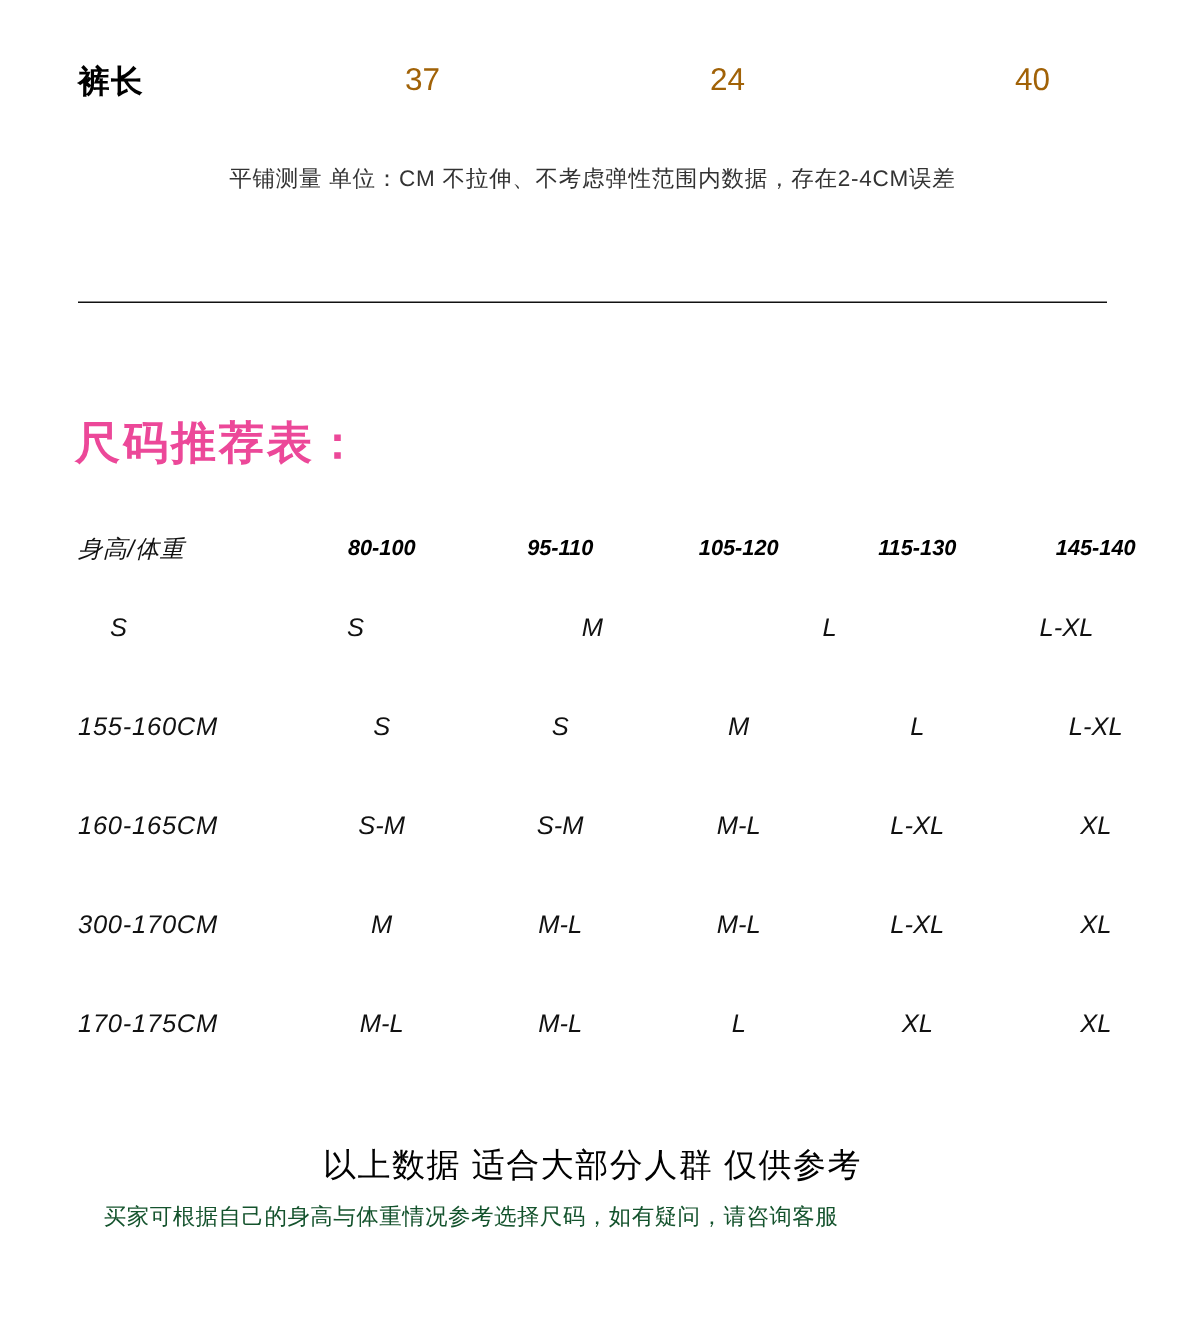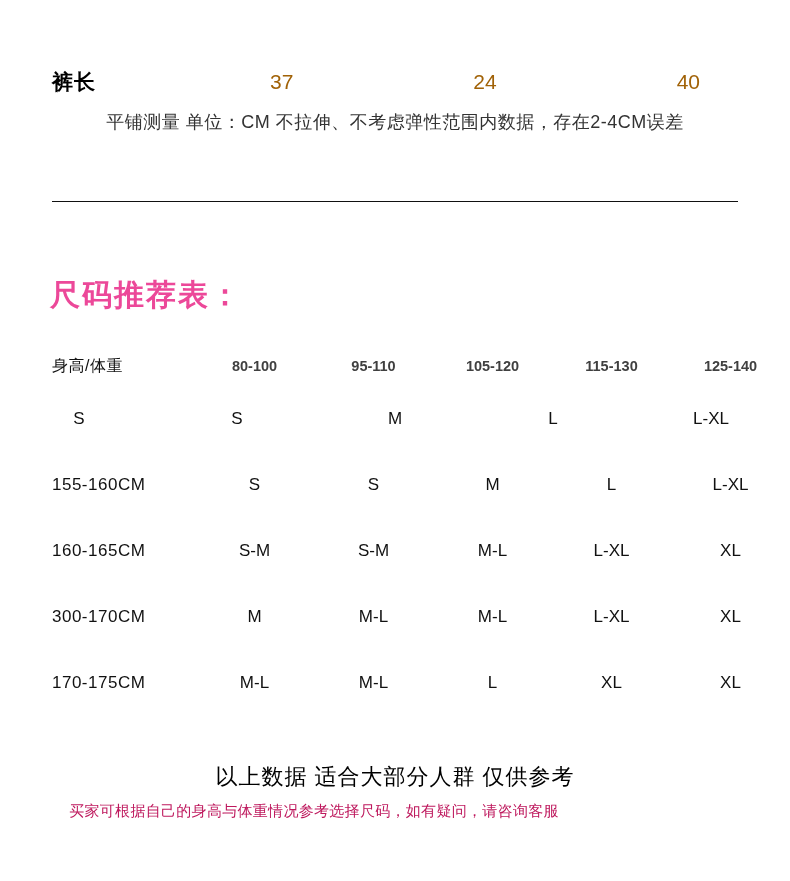--- a/index.html
+++ b/index.html
@@ -18,21 +18,20 @@
 
   
   .top-row {
     position: absolute;
     top: 34px;
     left: 0;
     width: 790px;
     height: 40px;
     display: flex;
     align-items: center;
-    margin-top: 28px;
   }
   .top-row .label {
     width: 180px;
     padding-left: 52px;
     box-sizing: border-box;
     font-size: 21px;
     font-weight: 700;
     letter-spacing: 1px;
     color: #000;
   }
@@ -43,21 +42,21 @@
     color: #a16207;
   }
 
   
   .note {
     position: absolute;
     top: 110px;
     left: 0;
     width: 790px;
     text-align: center;
-    font-size: 18px;
+    font-size: 15px;
     color: #333;
     letter-spacing: 0.5px;
   }
 
   
   .divider {
     position: absolute;
     top: 201px;
     left: 52px;
     width: 686px;
@@ -80,20 +79,21 @@
   .size-table {
     position: absolute;
     top: 346px;
     left: 0;
     width: 790px;
   }
   .size-table .row {
     display: flex;
     align-items: center;
     height: 66px;
+    font-style: italic;
   }
   .size-table .row.header {
     height: 40px;
   }
   .size-table .rowhead {
     width: 195px;
     box-sizing: border-box;
     padding-left: 52px;
     font-size: 17px;
     color: #111;
@@ -105,21 +105,21 @@
   }
   .size-table .cell {
     flex: 1;
     text-align: center;
     font-size: 17px;
     color: #111;
   }
   .size-table .row.header .cell {
     font-size: 14.5px;
     font-weight: 700;
-    color: #404040;
+    color: #000000;
   }
 
   
   .footer-main {
     position: absolute;
     top: 762px;
     left: 0;
     width: 790px;
     text-align: center;
     font-size: 22px;
@@ -127,21 +127,21 @@
     color: #000;
     letter-spacing: 1px;
   }
   .footer-sub {
     position: absolute;
     top: 802px;
     left: 0;
     width: 628px;
     text-align: center;
     font-size: 15px;
-    color: #be185d;
+    color: #14532d;
     letter-spacing: 0.3px;
   }
 </style>
 </head>
 <body>
 
 <div class="top-row">
   <div class="label">裤长</div>
   <div class="cell">37</div>
   <div class="cell">24</div>
@@ -155,21 +155,21 @@
 <div class="section-title">尺码推荐表：</div>
 
 <div class="size-table">
 
   <div class="row header">
     <div class="rowhead">身高/体重</div>
     <div class="cell">80-100</div>
     <div class="cell">95-110</div>
     <div class="cell">105-120</div>
     <div class="cell">115-130</div>
-    <div class="cell">125-140</div>
+    <div class="cell">145-140</div>
   </div>
 
   <div class="row">
     <div class="cell">S</div>
     <div class="cell">S</div>
     <div class="cell">M</div>
     <div class="cell">L</div>
     <div class="cell">L-XL</div>
   </div>
 

